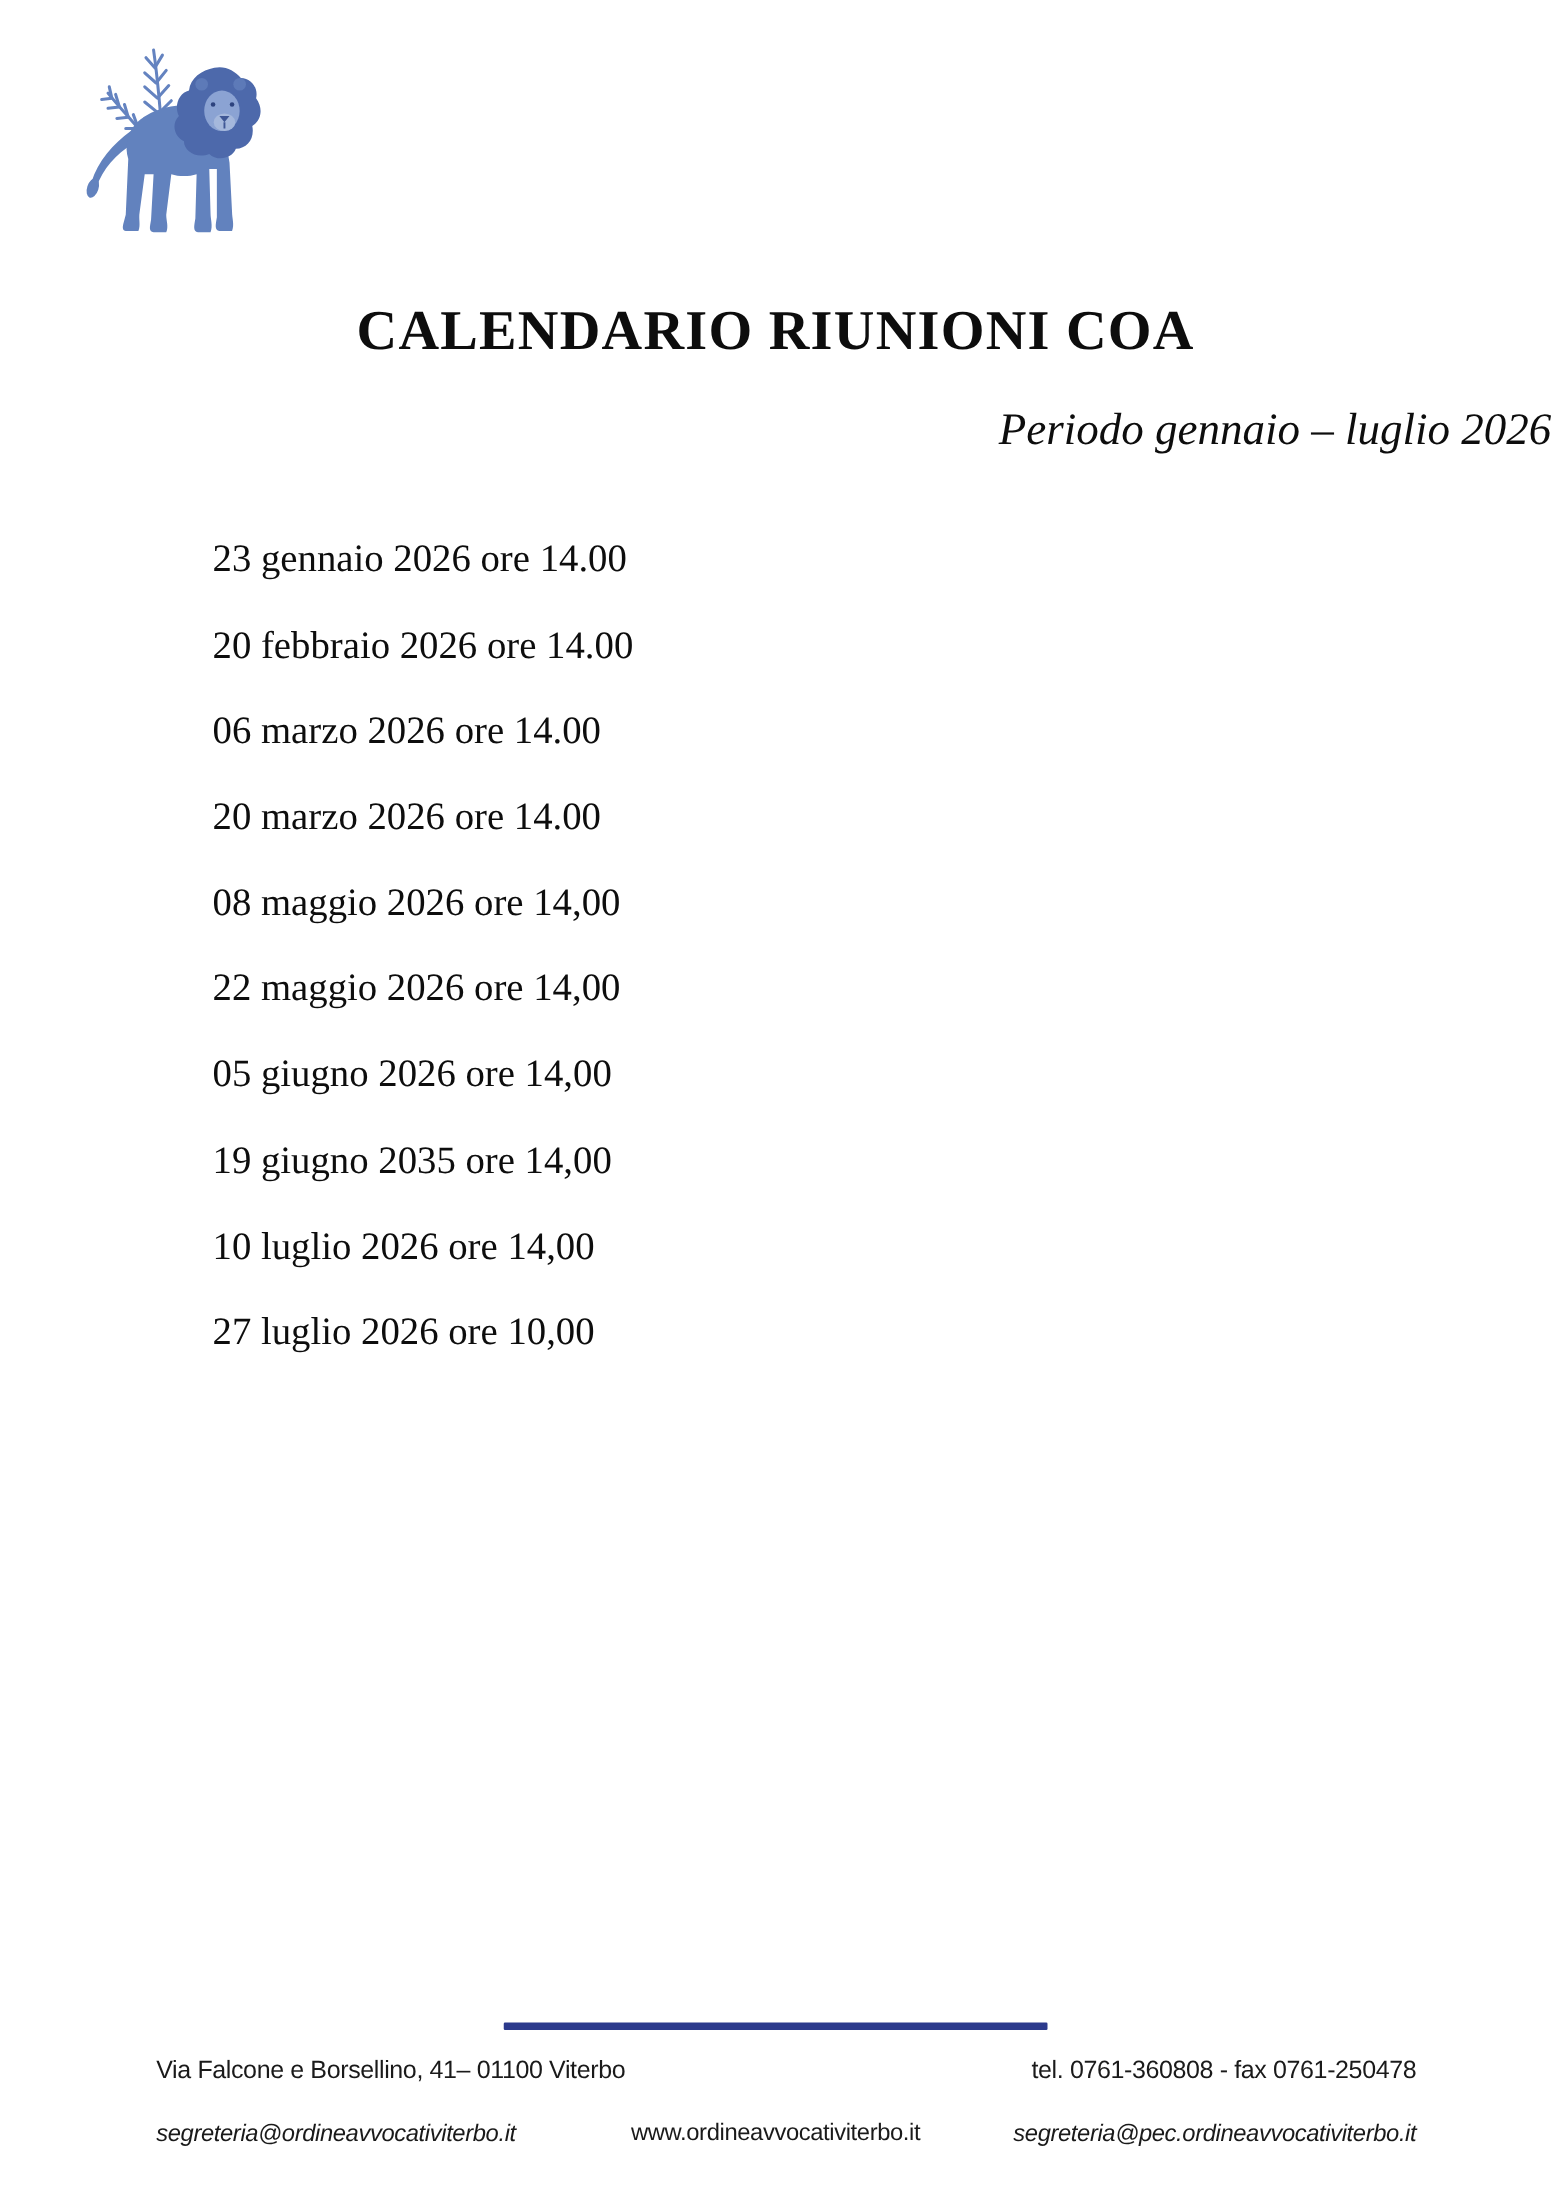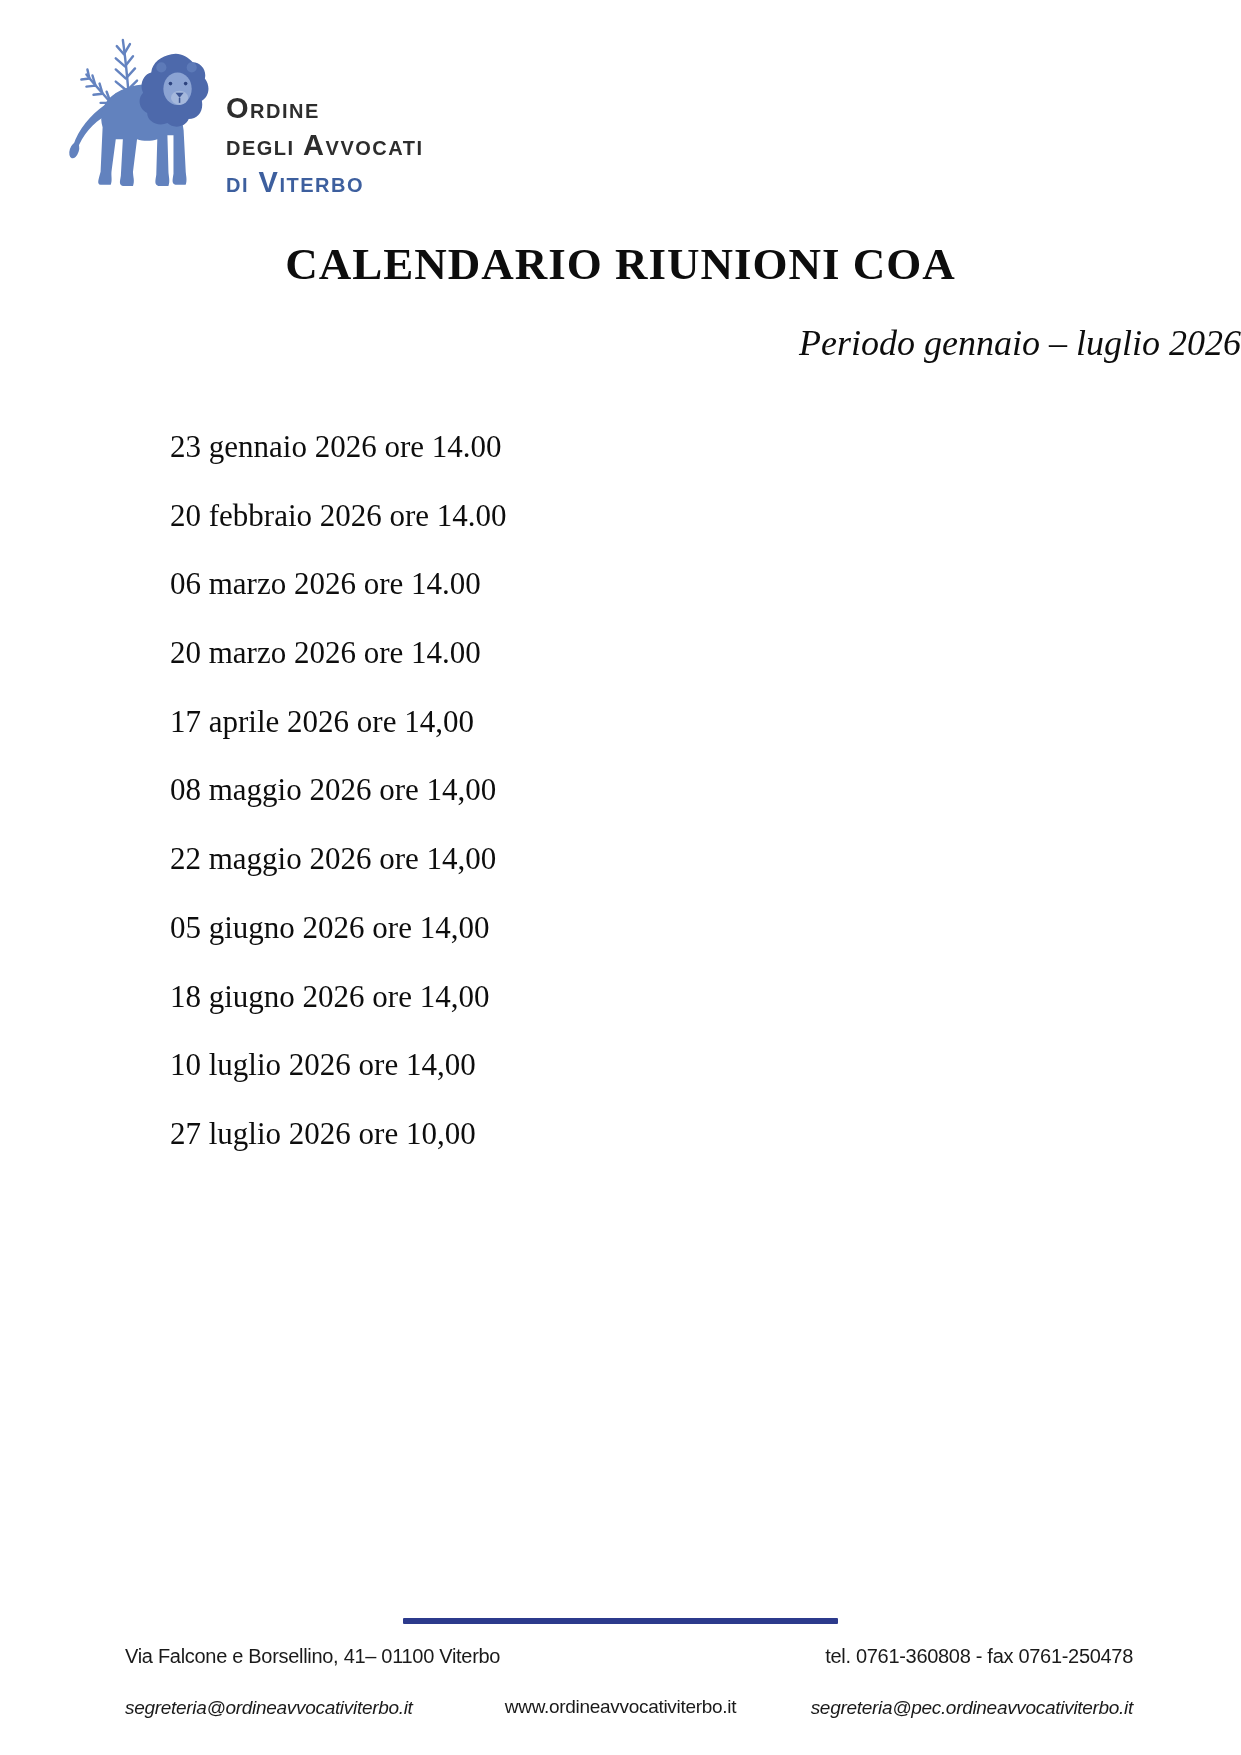--- a/index.html
+++ b/index.html
@@ -120,40 +120,34 @@
     <circle cx="102" cy="33" r="5" fill="#5d7ab8"></circle>
     <circle cx="132" cy="33" r="5" fill="#5d7ab8"></circle>
 
     <ellipse cx="118" cy="54" rx="14" ry="16" fill="#8ba3d3"></ellipse>
     <ellipse cx="120" cy="63" rx="8.5" ry="7" fill="#a5b8dc"></ellipse>
     <path d="M116 58 L124 58 L120 63 Z" fill="#3f5795"></path>
     <circle cx="111" cy="49" r="1.8" fill="#2d437e"></circle>
     <circle cx="126" cy="49" r="1.8" fill="#2d437e"></circle>
     <path d="M120 63 L120 68" stroke="#3f5795" stroke-width="1.5" fill="none"></path>
   </svg>
-  <div class="logo-text">
-    <div>Ordine</div>
-    <div>degli Avvocati</div>
-    <div class="accent" style="color: rgb(61, 95, 158);">di Viterbo</div>
-  </div>
 </div>
 
 <div class="doc-title">CALENDARIO RIUNIONI COA</div>
 <div class="doc-subtitle">Periodo gennaio – luglio 2026</div>
 
 <div class="meetings">
   <div class="meeting-item">23 gennaio 2026 ore 14.00</div>
   <div class="meeting-item">20 febbraio 2026 ore 14.00</div>
   <div class="meeting-item">06 marzo 2026 ore 14.00</div>
   <div class="meeting-item">20 marzo 2026 ore 14.00</div>
-  <div class="meeting-item">17 aprile 2026 ore 14,00</div>
   <div class="meeting-item">08 maggio 2026 ore 14,00</div>
   <div class="meeting-item">22 maggio 2026 ore 14,00</div>
   <div class="meeting-item">05 giugno 2026 ore 14,00</div>
-  <div class="meeting-item">18 giugno 2026 ore 14,00</div>
+  <div class="meeting-item">19 giugno 2035 ore 14,00</div>
   <div class="meeting-item">10 luglio 2026 ore 14,00</div>
   <div class="meeting-item">27 luglio 2026 ore 10,00</div>
 </div>
 
 <div class="footer-rule" style="background: rgb(44, 58, 140);"></div>
 <div class="footer-row r1">
   <span>Via Falcone e Borsellino, 41– 01100 Viterbo</span>
   <span>tel. 0761-360808 - fax 0761-250478</span>
 </div>
 <div class="footer-www">www.ordineavvocativiterbo.it</div>

